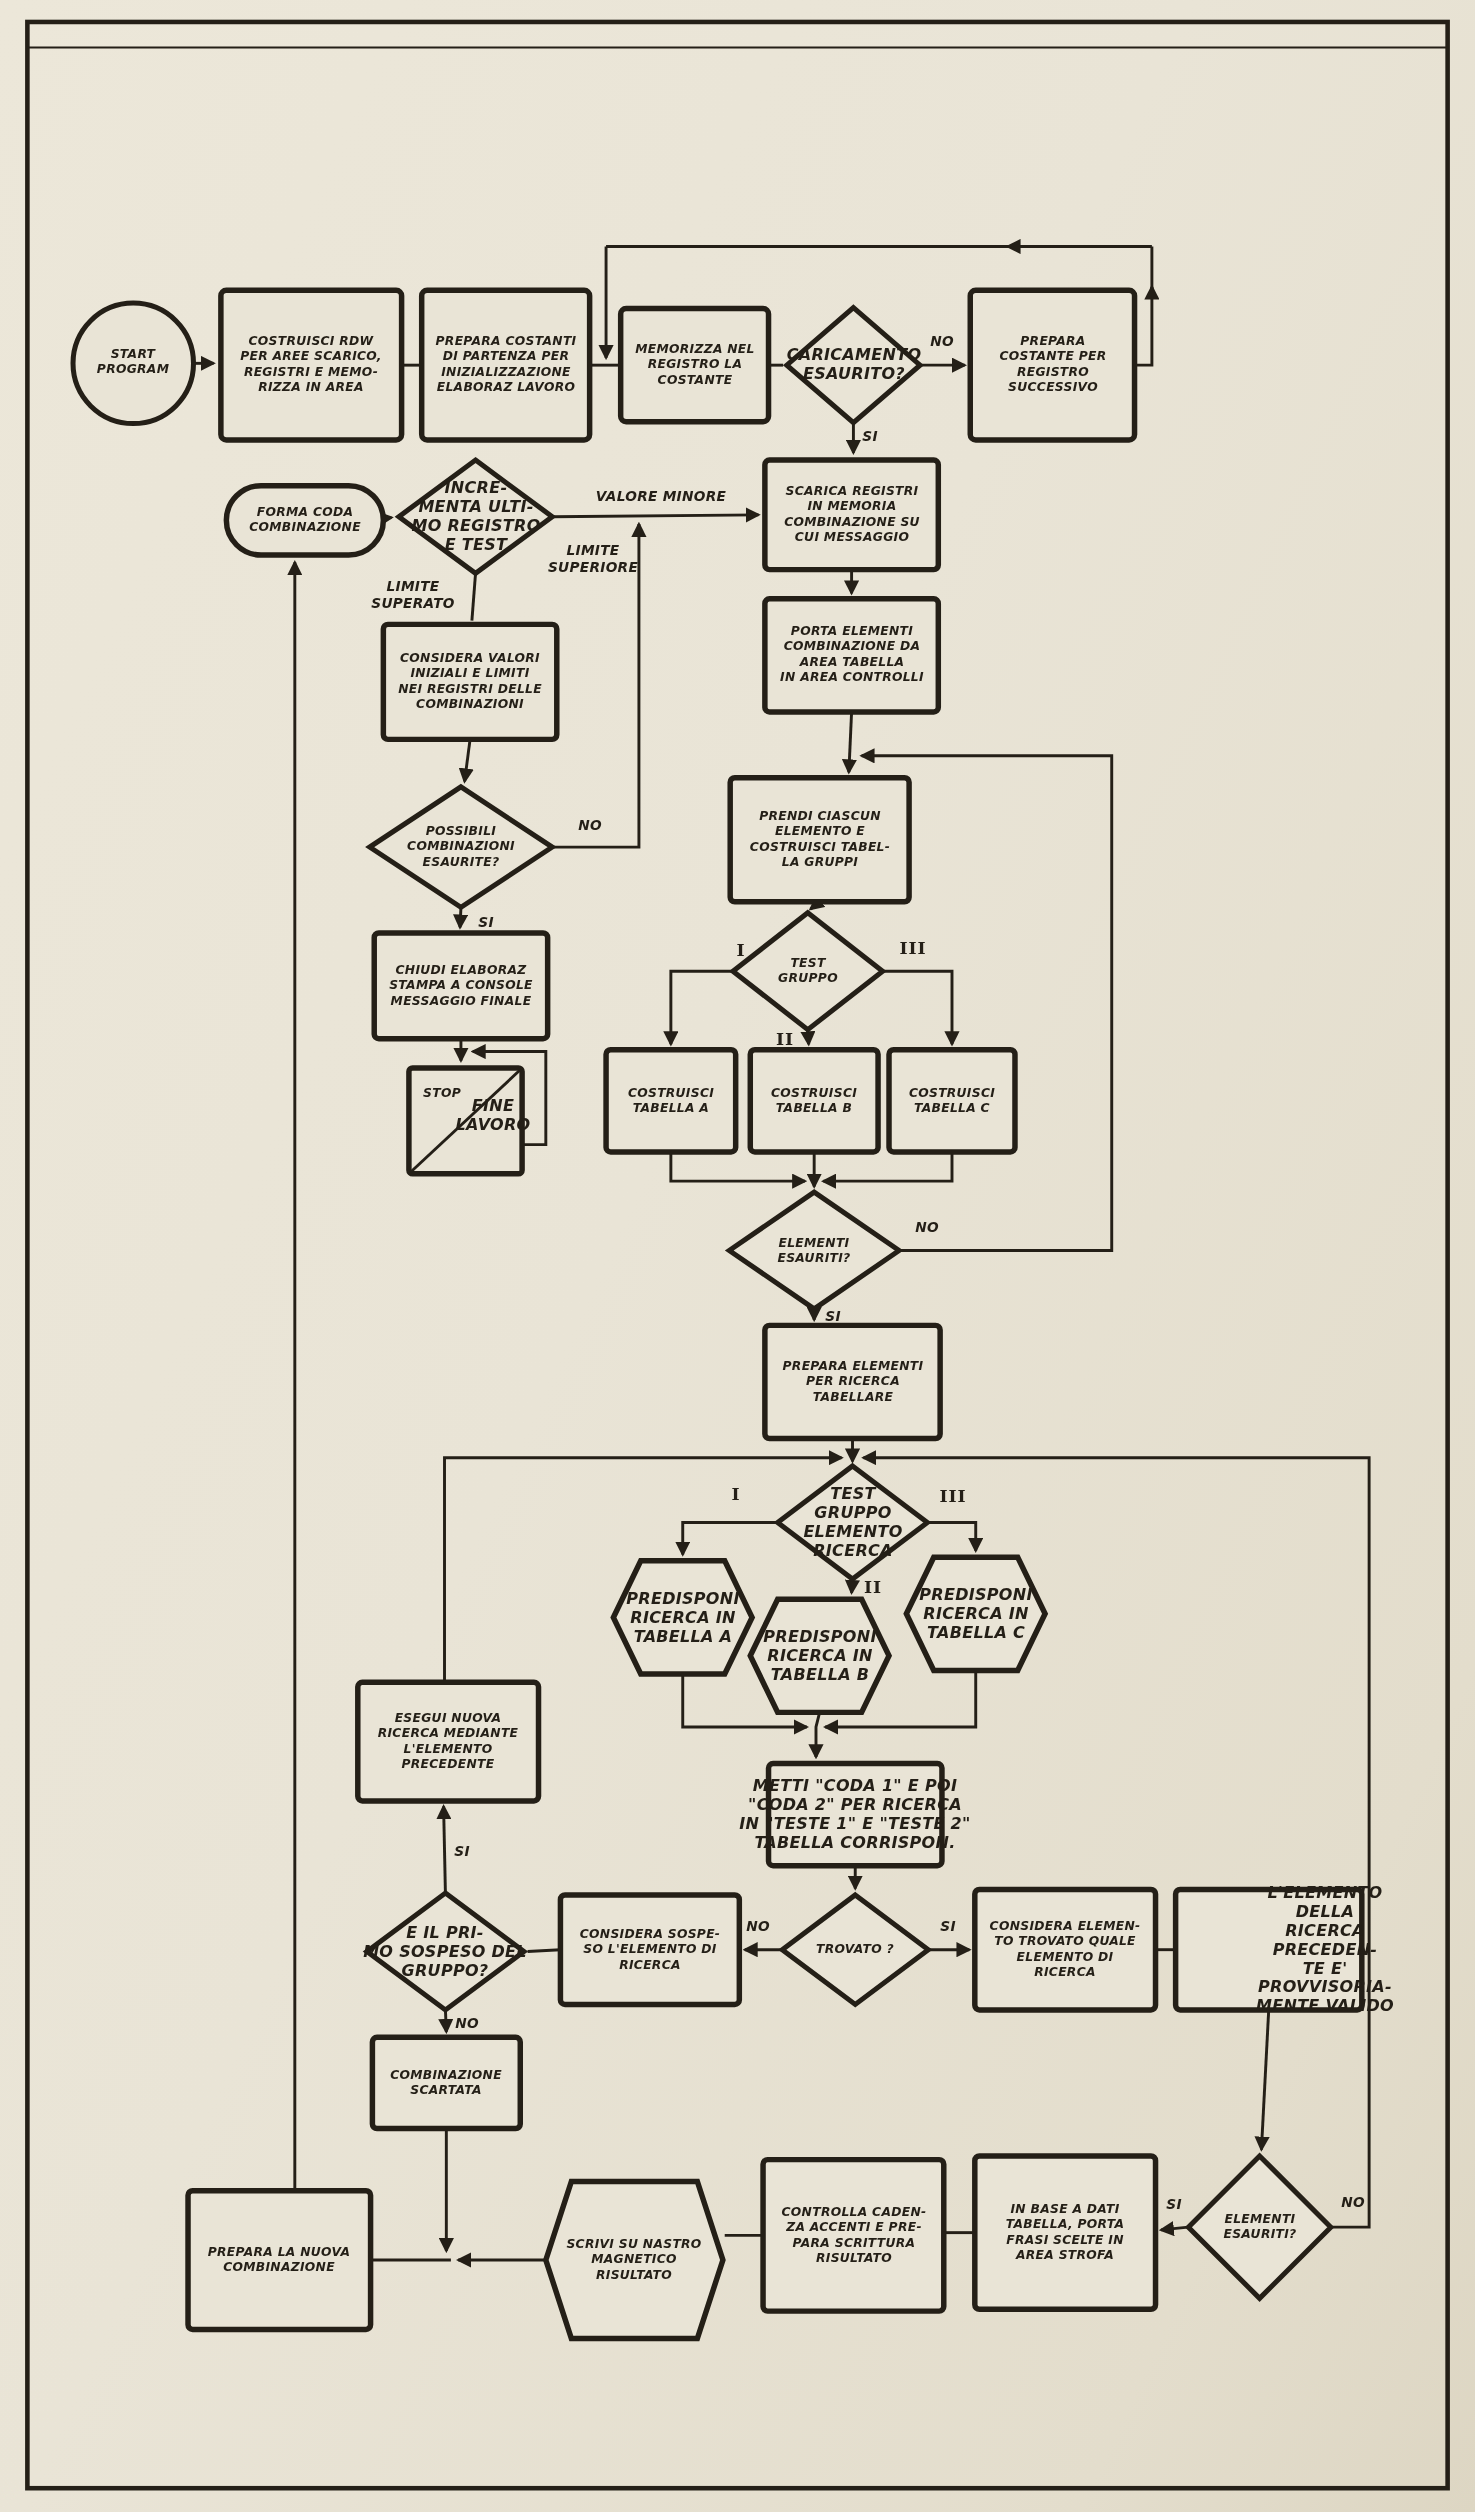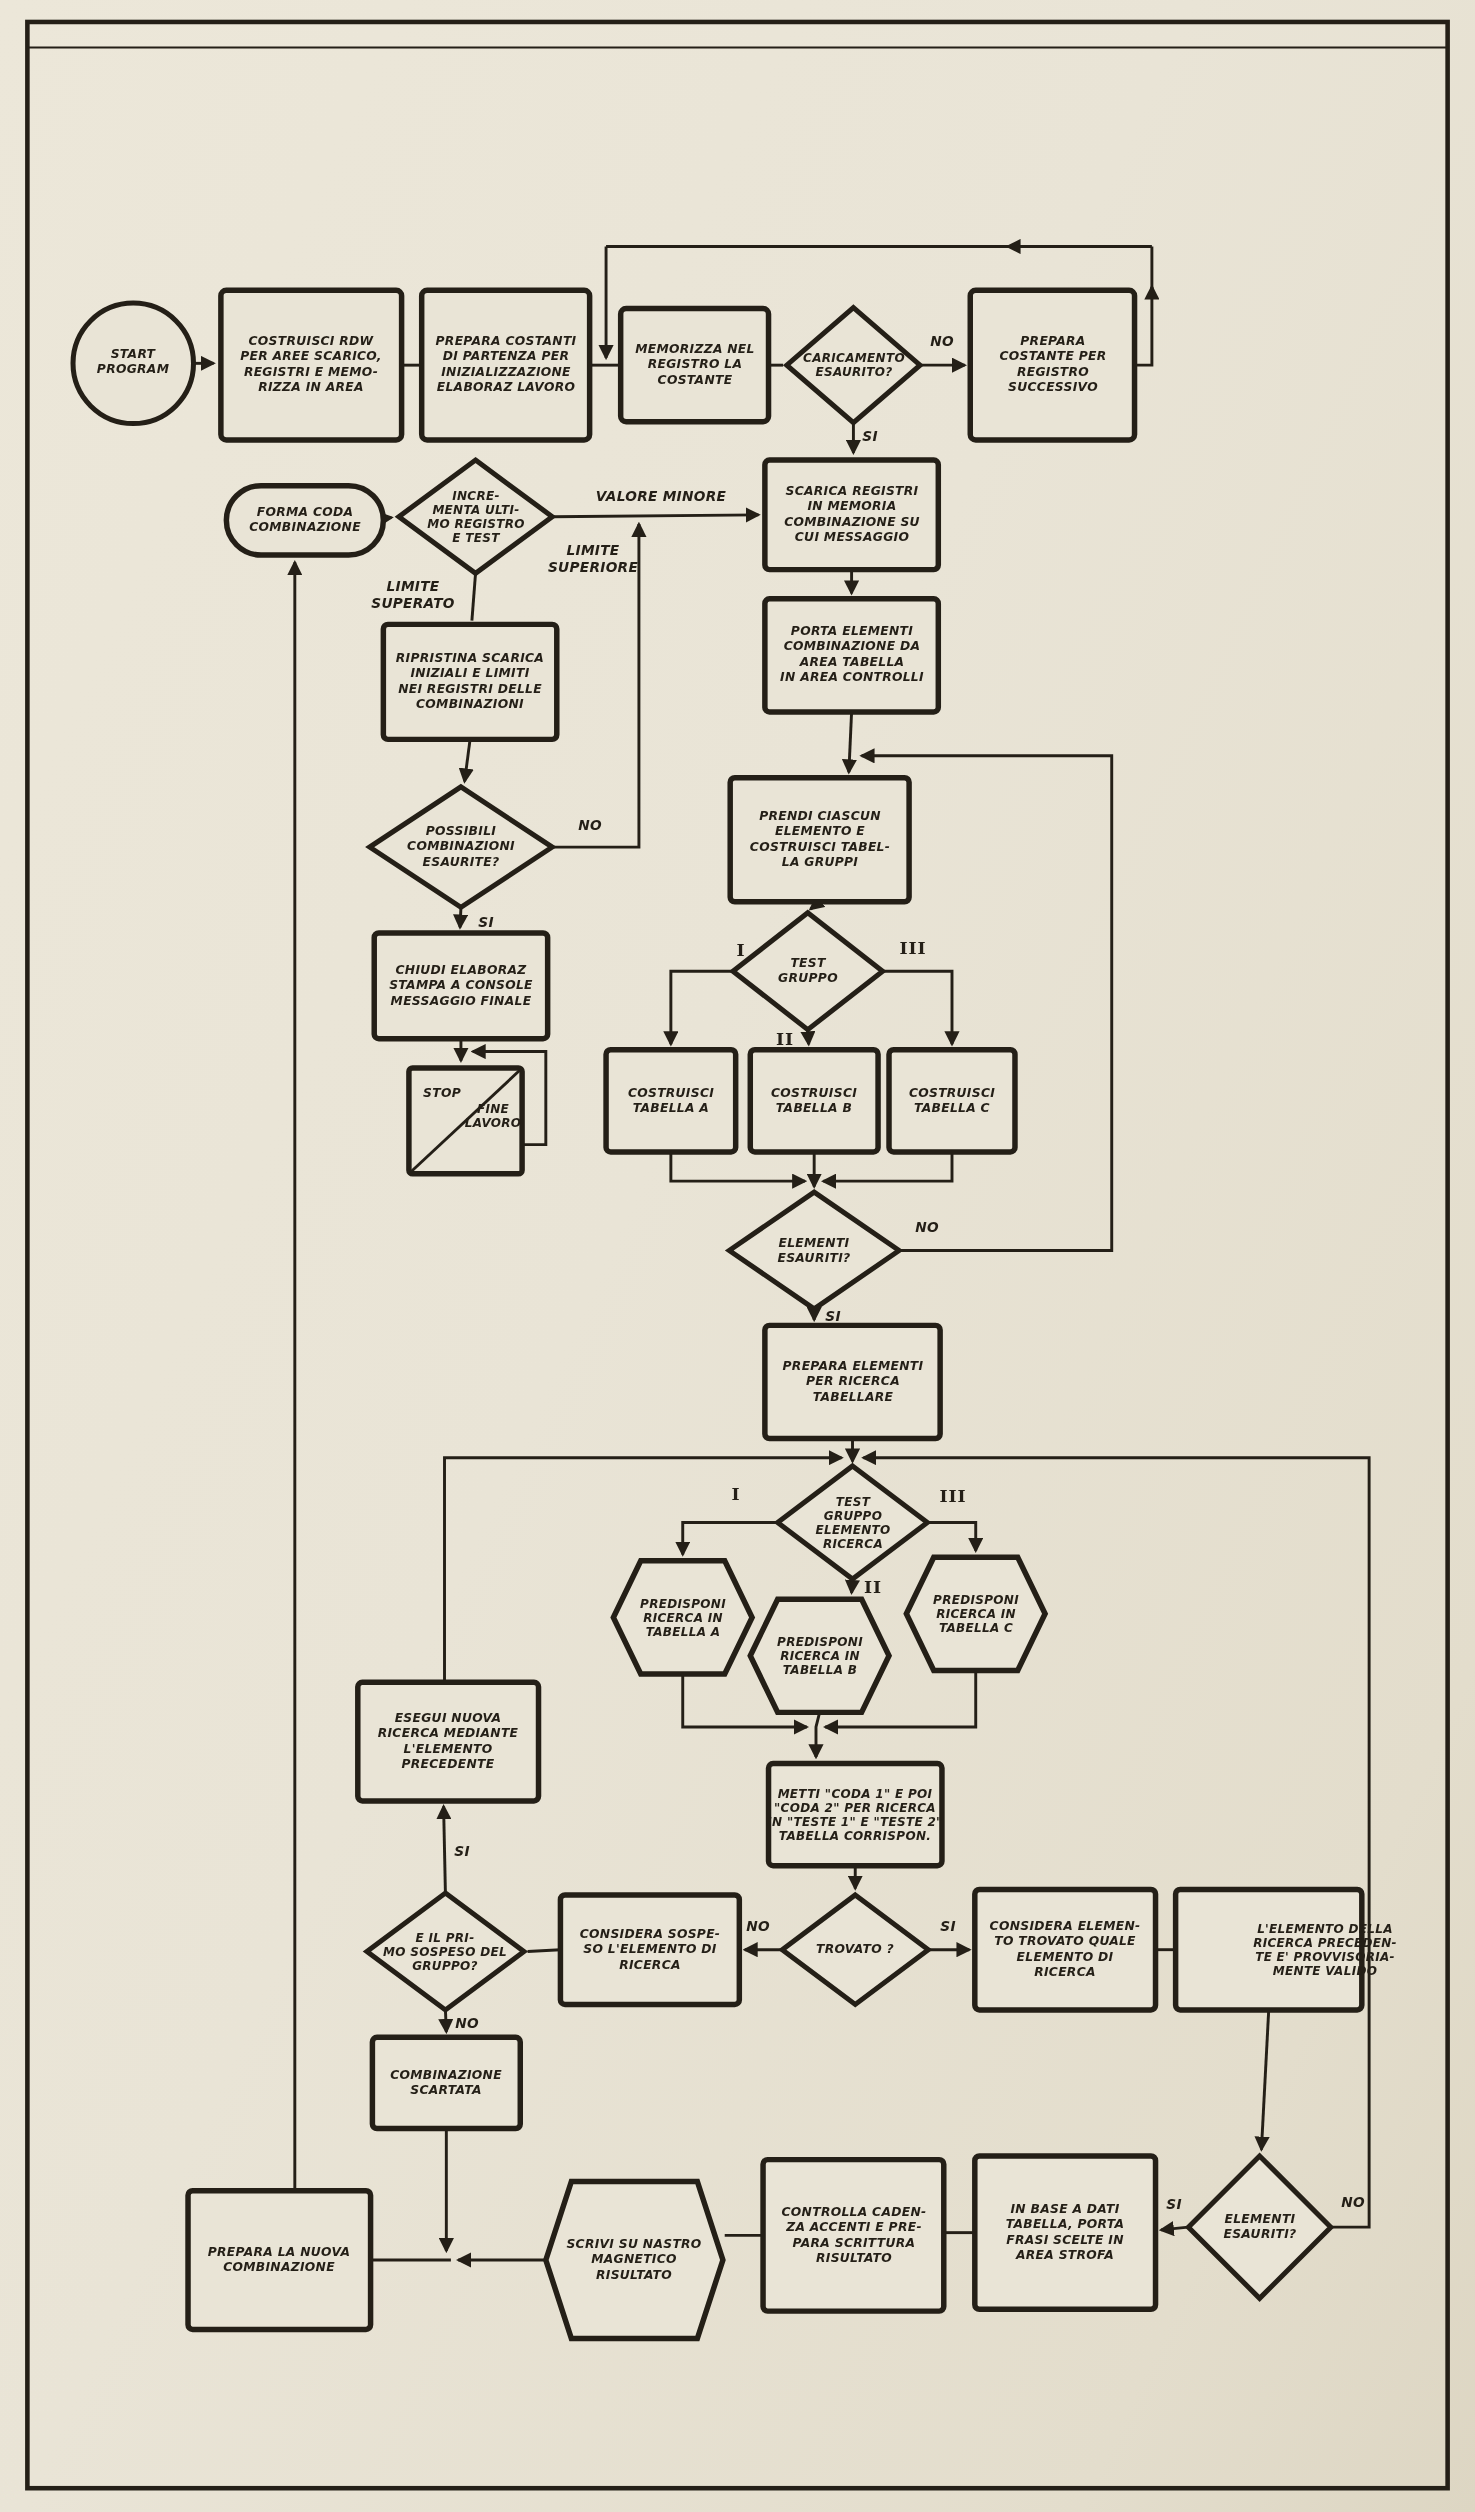--- a/index.html
+++ b/index.html
@@ -18,21 +18,21 @@
   .cn{fill:none;stroke:var(--ink);stroke-width:3.2;}
   .sh{fill:var(--paper);stroke:var(--ink);stroke-width:6;}
   .shd{fill:var(--paper);stroke:var(--ink);stroke-width:5.5;}
   .t{
     position:absolute;transform:translate(-50%,-50%);
     white-space:pre-line;text-align:center;
     font:italic 700 13.7px/1.22 "DejaVu Sans",sans-serif;
     color:var(--ink);letter-spacing:0.3px;
   }
   .sm{font-size:12.3px;line-height:1.25;}
-  .xs{font-size:12px;line-height:1.18;}
+  .xs{font-size:16px;line-height:1.18;}
   .lb{font-size:13.7px;}
   .rom{font-family:"DejaVu Serif",serif;font-style:normal;font-size:17.3px;letter-spacing:0.9px;}
 </style>
 </head>
 <body>
 
 <div id="stage">
 
   <svg class="lines" viewBox="0 0 1616 2752">
     <defs>
@@ -171,21 +171,21 @@
 MO REGISTRO
 E TEST</div>
   <div class="t sm" style="left:852px;top:515px">SCARICA REGISTRI
 IN MEMORIA
 COMBINAZIONE SU
 CUI MESSAGGIO</div>
   <div class="t sm" style="left:852px;top:655px">PORTA ELEMENTI
 COMBINAZIONE DA
 AREA TABELLA
 IN AREA CONTROLLI</div>
-  <div class="t sm" style="left:470px;top:682px">RIPRISTINA SCARICA
+  <div class="t sm" style="left:470px;top:682px">CONSIDERA VALORI
 INIZIALI E LIMITI
 NEI REGISTRI DELLE
 COMBINAZIONI</div>
   <div class="t sm" style="left:461px;top:847px">POSSIBILI
 COMBINAZIONI
 ESAURITE?</div>
   <div class="t sm" style="left:461px;top:986px">CHIUDI ELABORAZ
 STAMPA A CONSOLE
 MESSAGGIO FINALE</div>
   <div class="t sm" style="left:442px;top:1094px">STOP</div>

